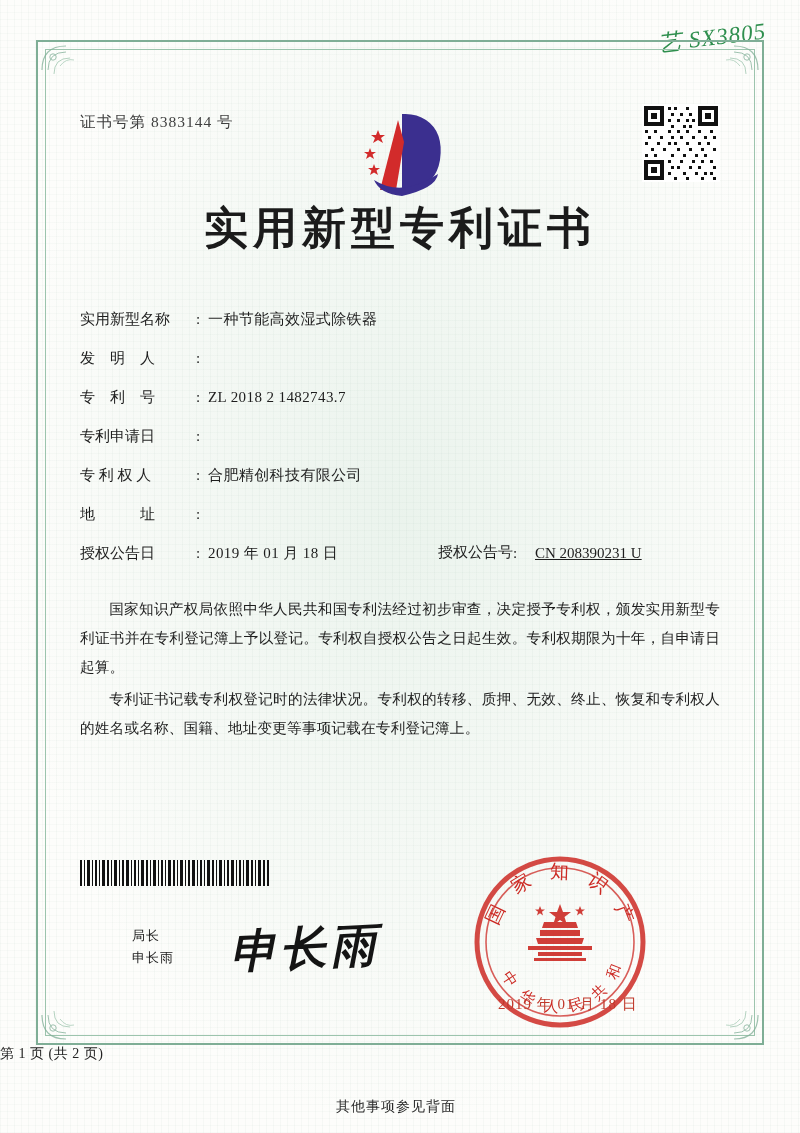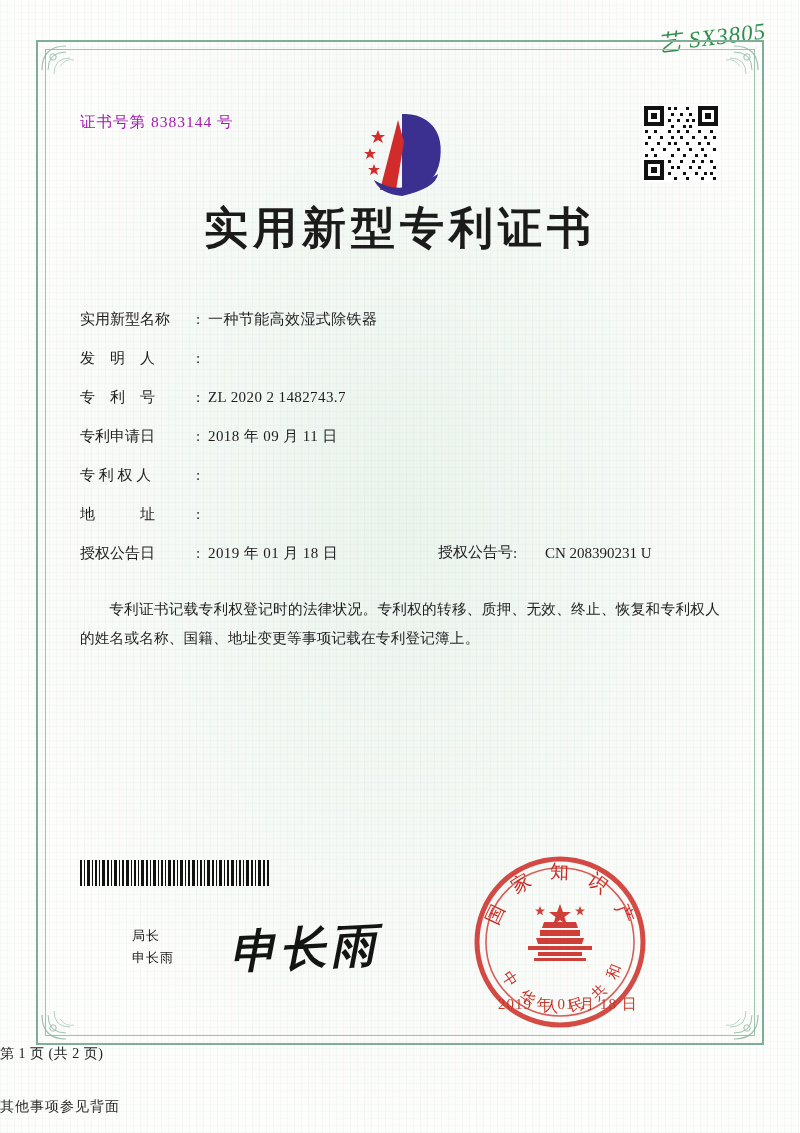--- a/index.html
+++ b/index.html
@@ -67,21 +67,21 @@
   .corner-br { right: 40px; bottom: 92px; transform: scale(-1,-1); }
 
   .content {
     position: absolute;
     left: 80px;
     top: 86px;
     width: 640px;
   }
   .cert-no {
     font-size: 15.5px;
-    color: #a21caf;
+    color: #404040;
     letter-spacing: 1px;
     margin-top: 26px;
   }
   .qr {
     position: absolute;
     right: 0px;
     top: 18px;
     width: 78px;
     height: 78px;
   }
@@ -135,22 +135,23 @@
     flex: 0 0 auto;
     min-width: 190px;
   }
   .sub-label {
     flex: 0 0 auto;
     margin-left: 40px;
     white-space: nowrap;
     font-family: Liberation Mono, monospace;
   }
   .sub-value {
-    margin-left: 20px;
+    margin-left: 10px;
     white-space: nowrap;
+    text-decoration: underline;
   }
   .paragraphs {
     margin-top: 34px;
     font-size: 14.6px;
     line-height: 2.0;
     color: #1d1d1d;
     text-align: justify;
     letter-spacing: 0.2px;
   }
   .paragraphs p {
@@ -212,21 +213,21 @@
     text-align: left;
     font-size: 14px;
     color: #222;
     letter-spacing: 0.5px;
   }
   .footer-note {
     position: absolute;
     left: 0;
     right: 8px;
     top: 1098px;
-    text-align: left;
+    text-align: center;
     font-size: 14px;
     color: #2a2a2a;
     letter-spacing: 1px;
   }
 </style>
 </head>
 <body>
 
 <div class="page">
   <div class="bg-texture"></div>
@@ -383,51 +384,52 @@
       </div>
 
       <div class="field-row">
         <span class="field-label">发　明　人</span>
         <span class="field-colon">:</span>
       </div>
 
       <div class="field-row">
         <span class="field-label">专　利　号</span>
         <span class="field-colon">:</span>
-        <span class="field-value">ZL 2020 2 1482743.7</span>
+        <span class="field-value">ZL 2018 2 1482743.7</span>
       </div>
 
       <div class="field-row">
         <span class="field-label">专利申请日</span>
         <span class="field-colon">:</span>
-        <span class="field-value">2018 年 09 月 11 日</span>
       </div>
 
       <div class="field-row">
         <span class="field-label">专 利 权 人</span>
         <span class="field-colon">:</span>
+        <span class="field-value">合肥精创科技有限公司</span>
       </div>
 
       <div class="field-row">
         <span class="field-label">地　　　址</span>
         <span class="field-colon">:</span>
       </div>
 
       <div class="field-row two-col">
         <span class="field-label">授权公告日</span>
         <span class="field-colon">:</span>
         <span class="field-value">2019 年 01 月 18 日</span>
         <span class="sub-label">授权公告号</span>
         <span class="field-colon">:</span>
         <span class="sub-value">CN 208390231 U</span>
       </div>
 
     </div>
 
     <div class="paragraphs">
+      <p>国家知识产权局依照中华人民共和国专利法经过初步审查，决定授予专利权，颁发实用新型专利证书并在专利登记簿上予以登记。专利权自授权公告之日起生效。专利权期限为十年，自申请日起算。</p>
       <p>专利证书记载专利权登记时的法律状况。专利权的转移、质押、无效、终止、恢复和专利权人的姓名或名称、国籍、地址变更等事项记载在专利登记簿上。</p>
     </div>
 
   </div>
 
   <div class="barcode">
     <svg viewBox="0 0 190 26" width="190" height="26" preserveAspectRatio="none">
       <g fill="#111">
         <rect x="0" y="0" width="2" height="26"></rect>
           <rect x="4" y="0" width="1" height="26"></rect>

